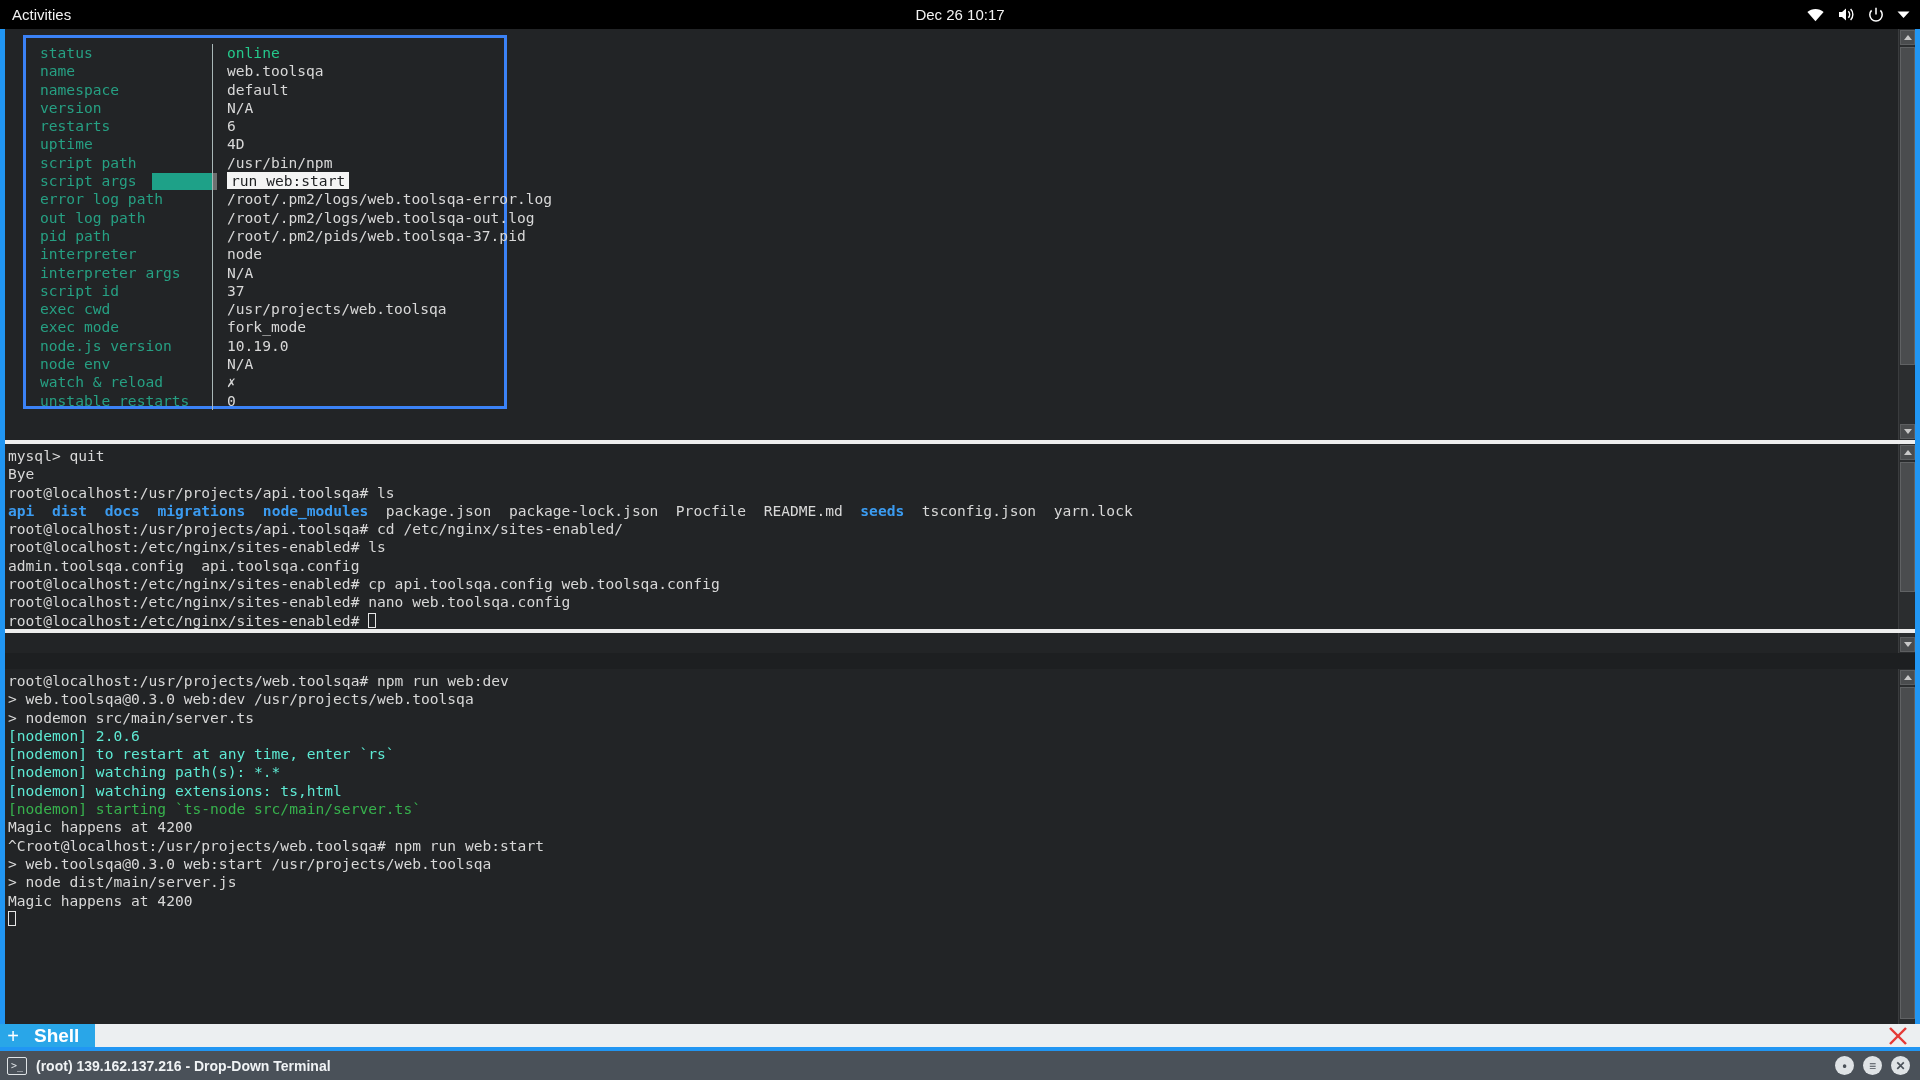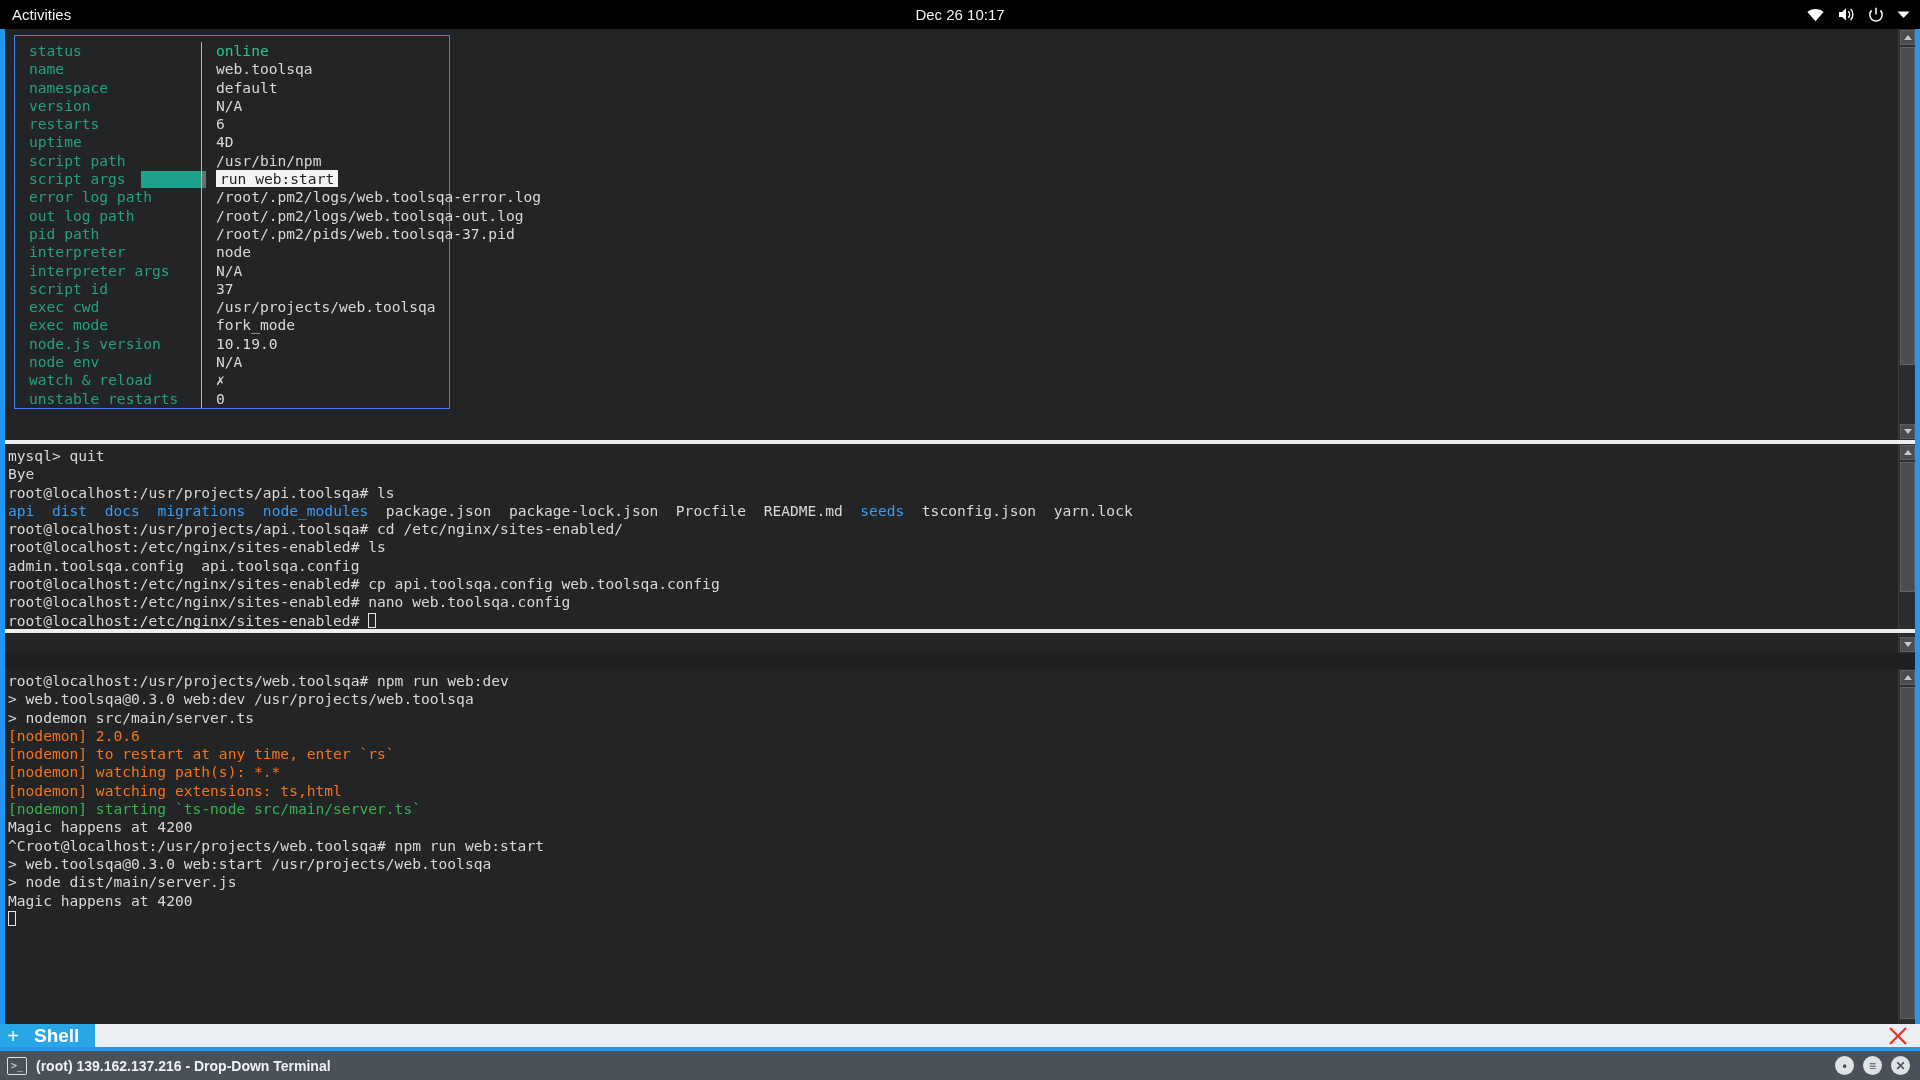--- a/index.html
+++ b/index.html
@@ -53,22 +53,22 @@
     white-space:pre;
     overflow:hidden;
   }
   .divider{
     position:absolute; left:5px; right:5px; height:4px;
     background:#eeeeee;
   }
 
   
   .pm2box{
-    position:absolute; left:9px; top:6px; width:436px; height:374px;
-    border:1px solid #3b82f6;
+    position:absolute; left:18px; top:6px; width:484px; height:374px;
+    border:3px solid #3b82f6;
   }
   .pm2row{ display:flex; height:18.3px; align-items:center; }
   .pm2key{
     width:186px; flex:0 0 186px; color:#26a083; padding-left:14px;
     position:relative;
   }
   .pm2sep{
     width:1px; flex:0 0 1px; height:18.3px; background:#a9b7b7;
   }
   .pm2val{ padding-left:14px; color:#d8d8d8; }
@@ -81,22 +81,22 @@
   }
   .sel-edge{
     position:absolute; right:-5px; top:1px; width:4px; height:17px;
     background:#6d7070;
   }
   .hl-white{
     background:#f4f4f4; color:#1d1f21; padding:0 4px;
   }
 
   
-  .c-blue{ color:#3b9bf0; font-weight:normal; }
-  .c-orange{ color:#f97316; }
+  .c-blue{ color:#3b9bf0; font-weight:bold; }
+  .c-orange{ color:#5eead4; }
   .c-green{ color:#37b24d; }
 
   .cursor{
     display:inline-block; width:8px; height:15px;
     border:1px solid #e6e6e6; vertical-align:-2px;
   }
 
   
   .sb{
     position:absolute; right:0; top:0; width:17px; bottom:0;

